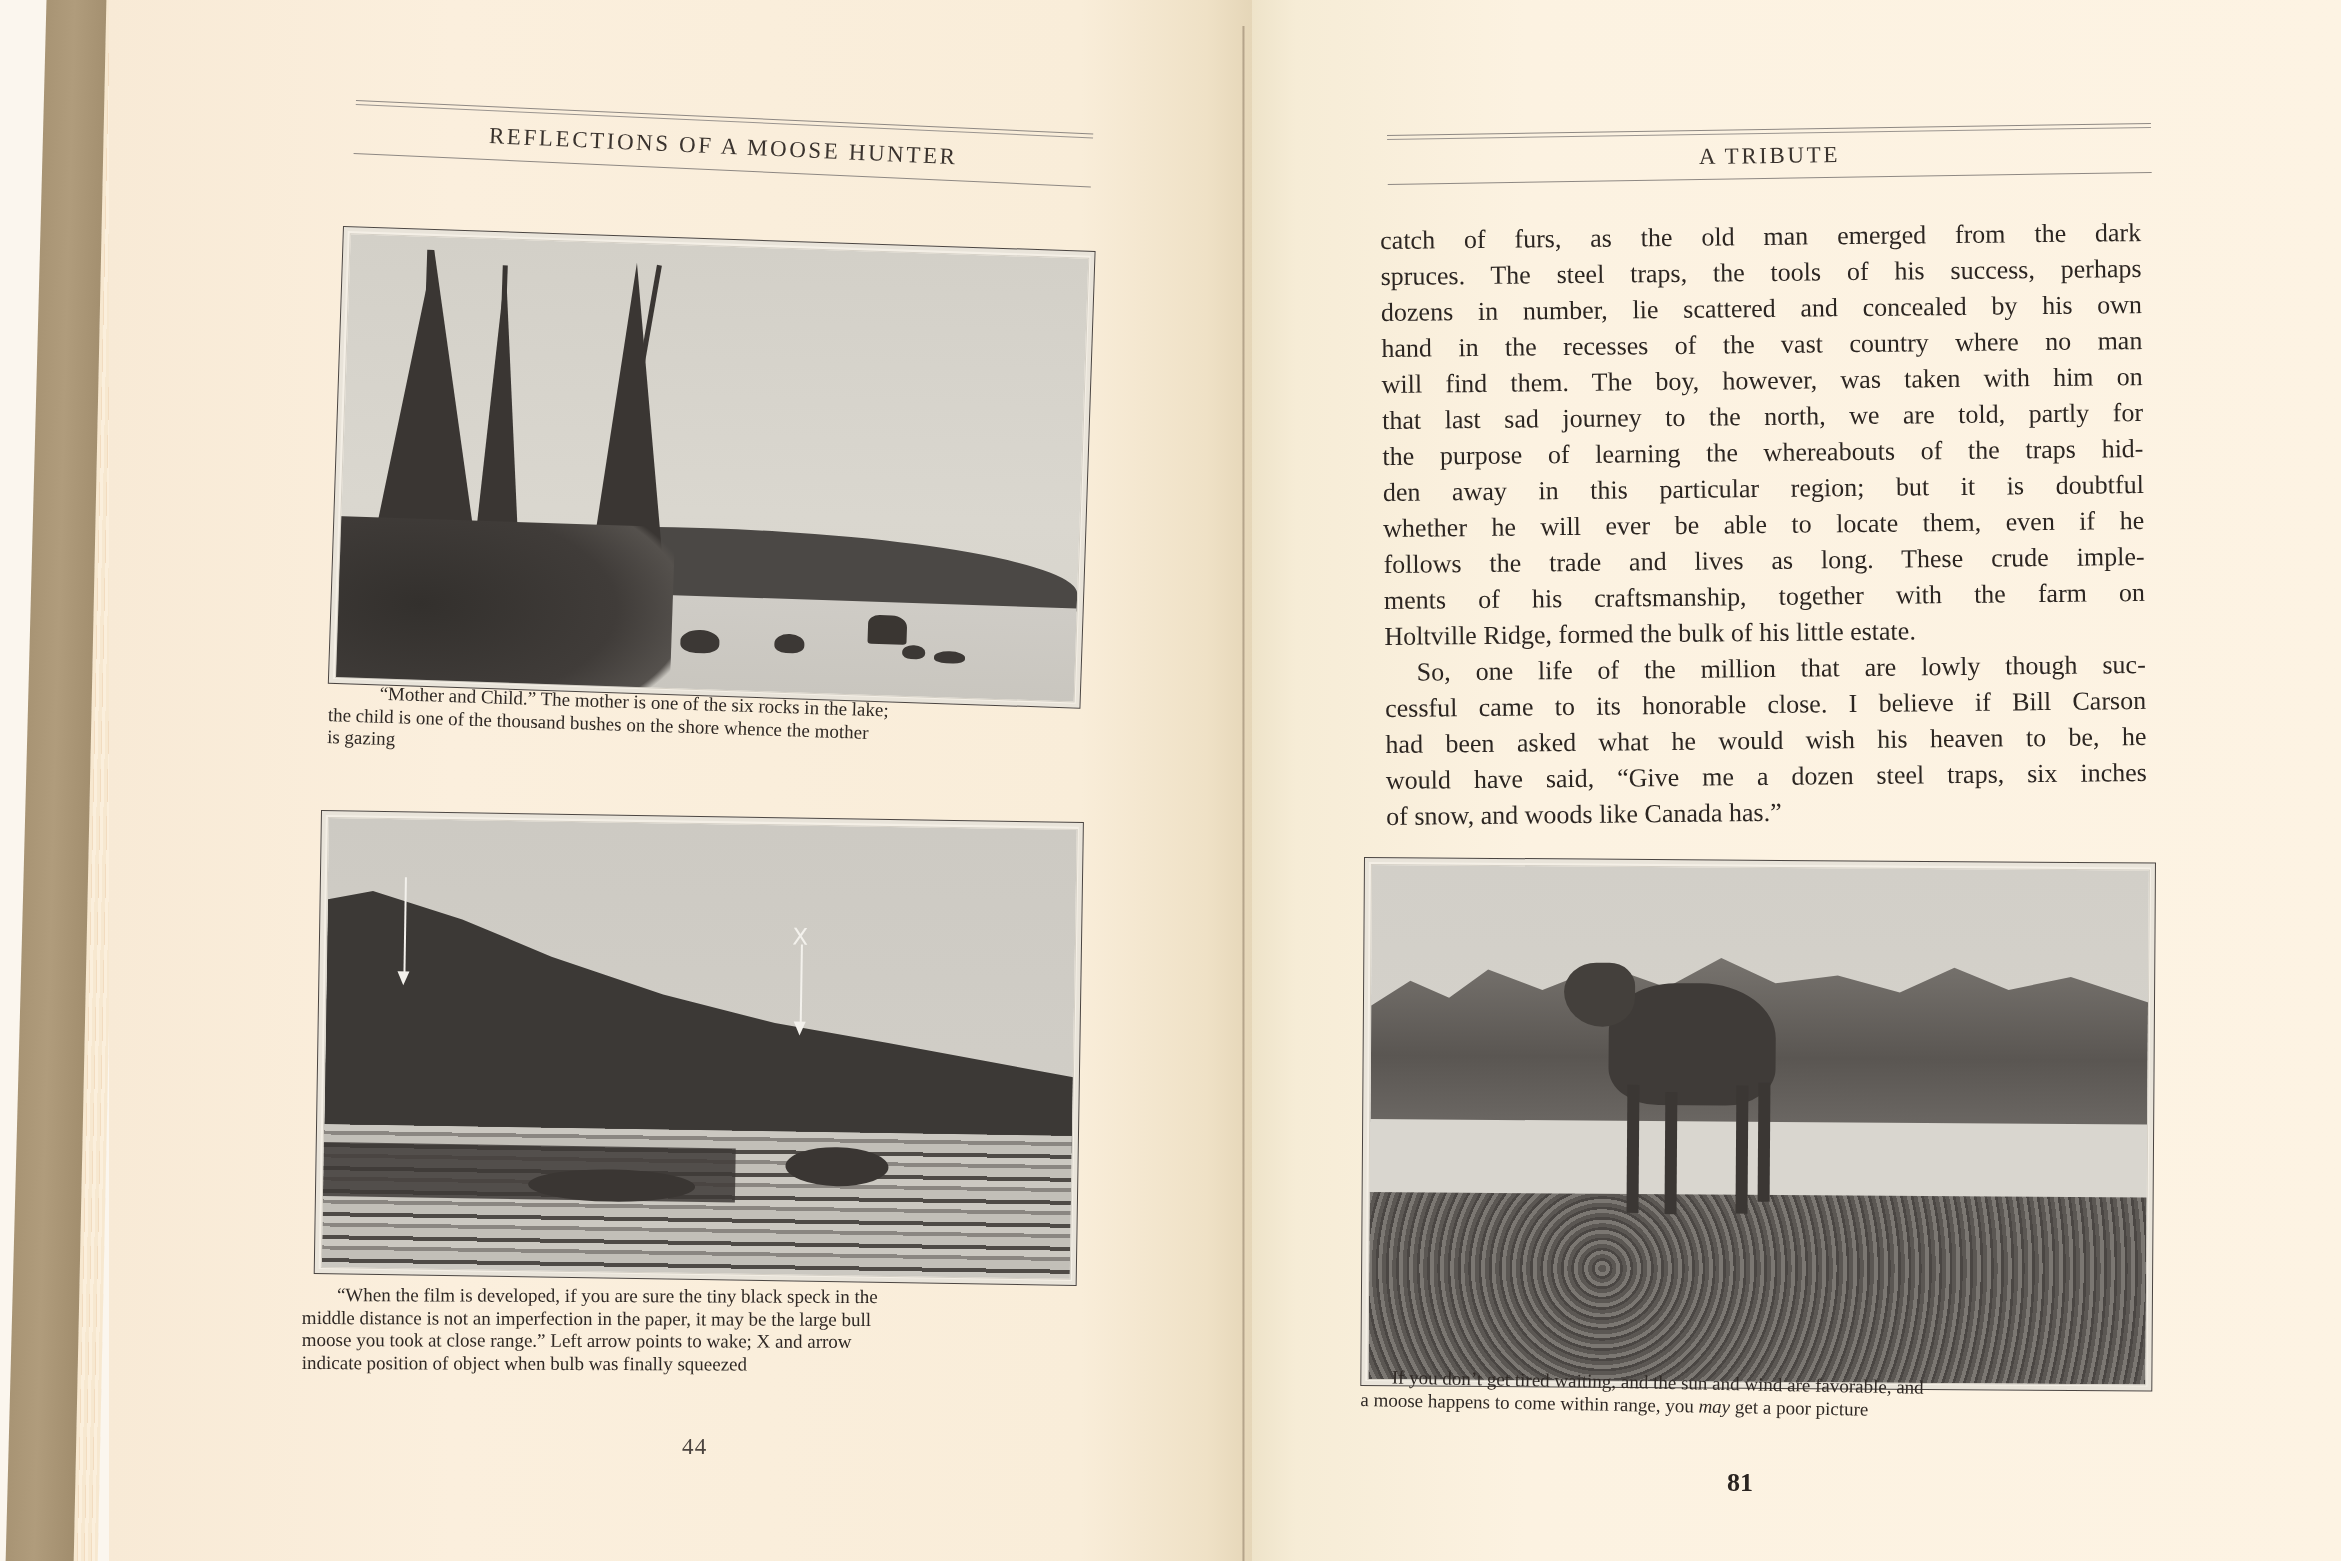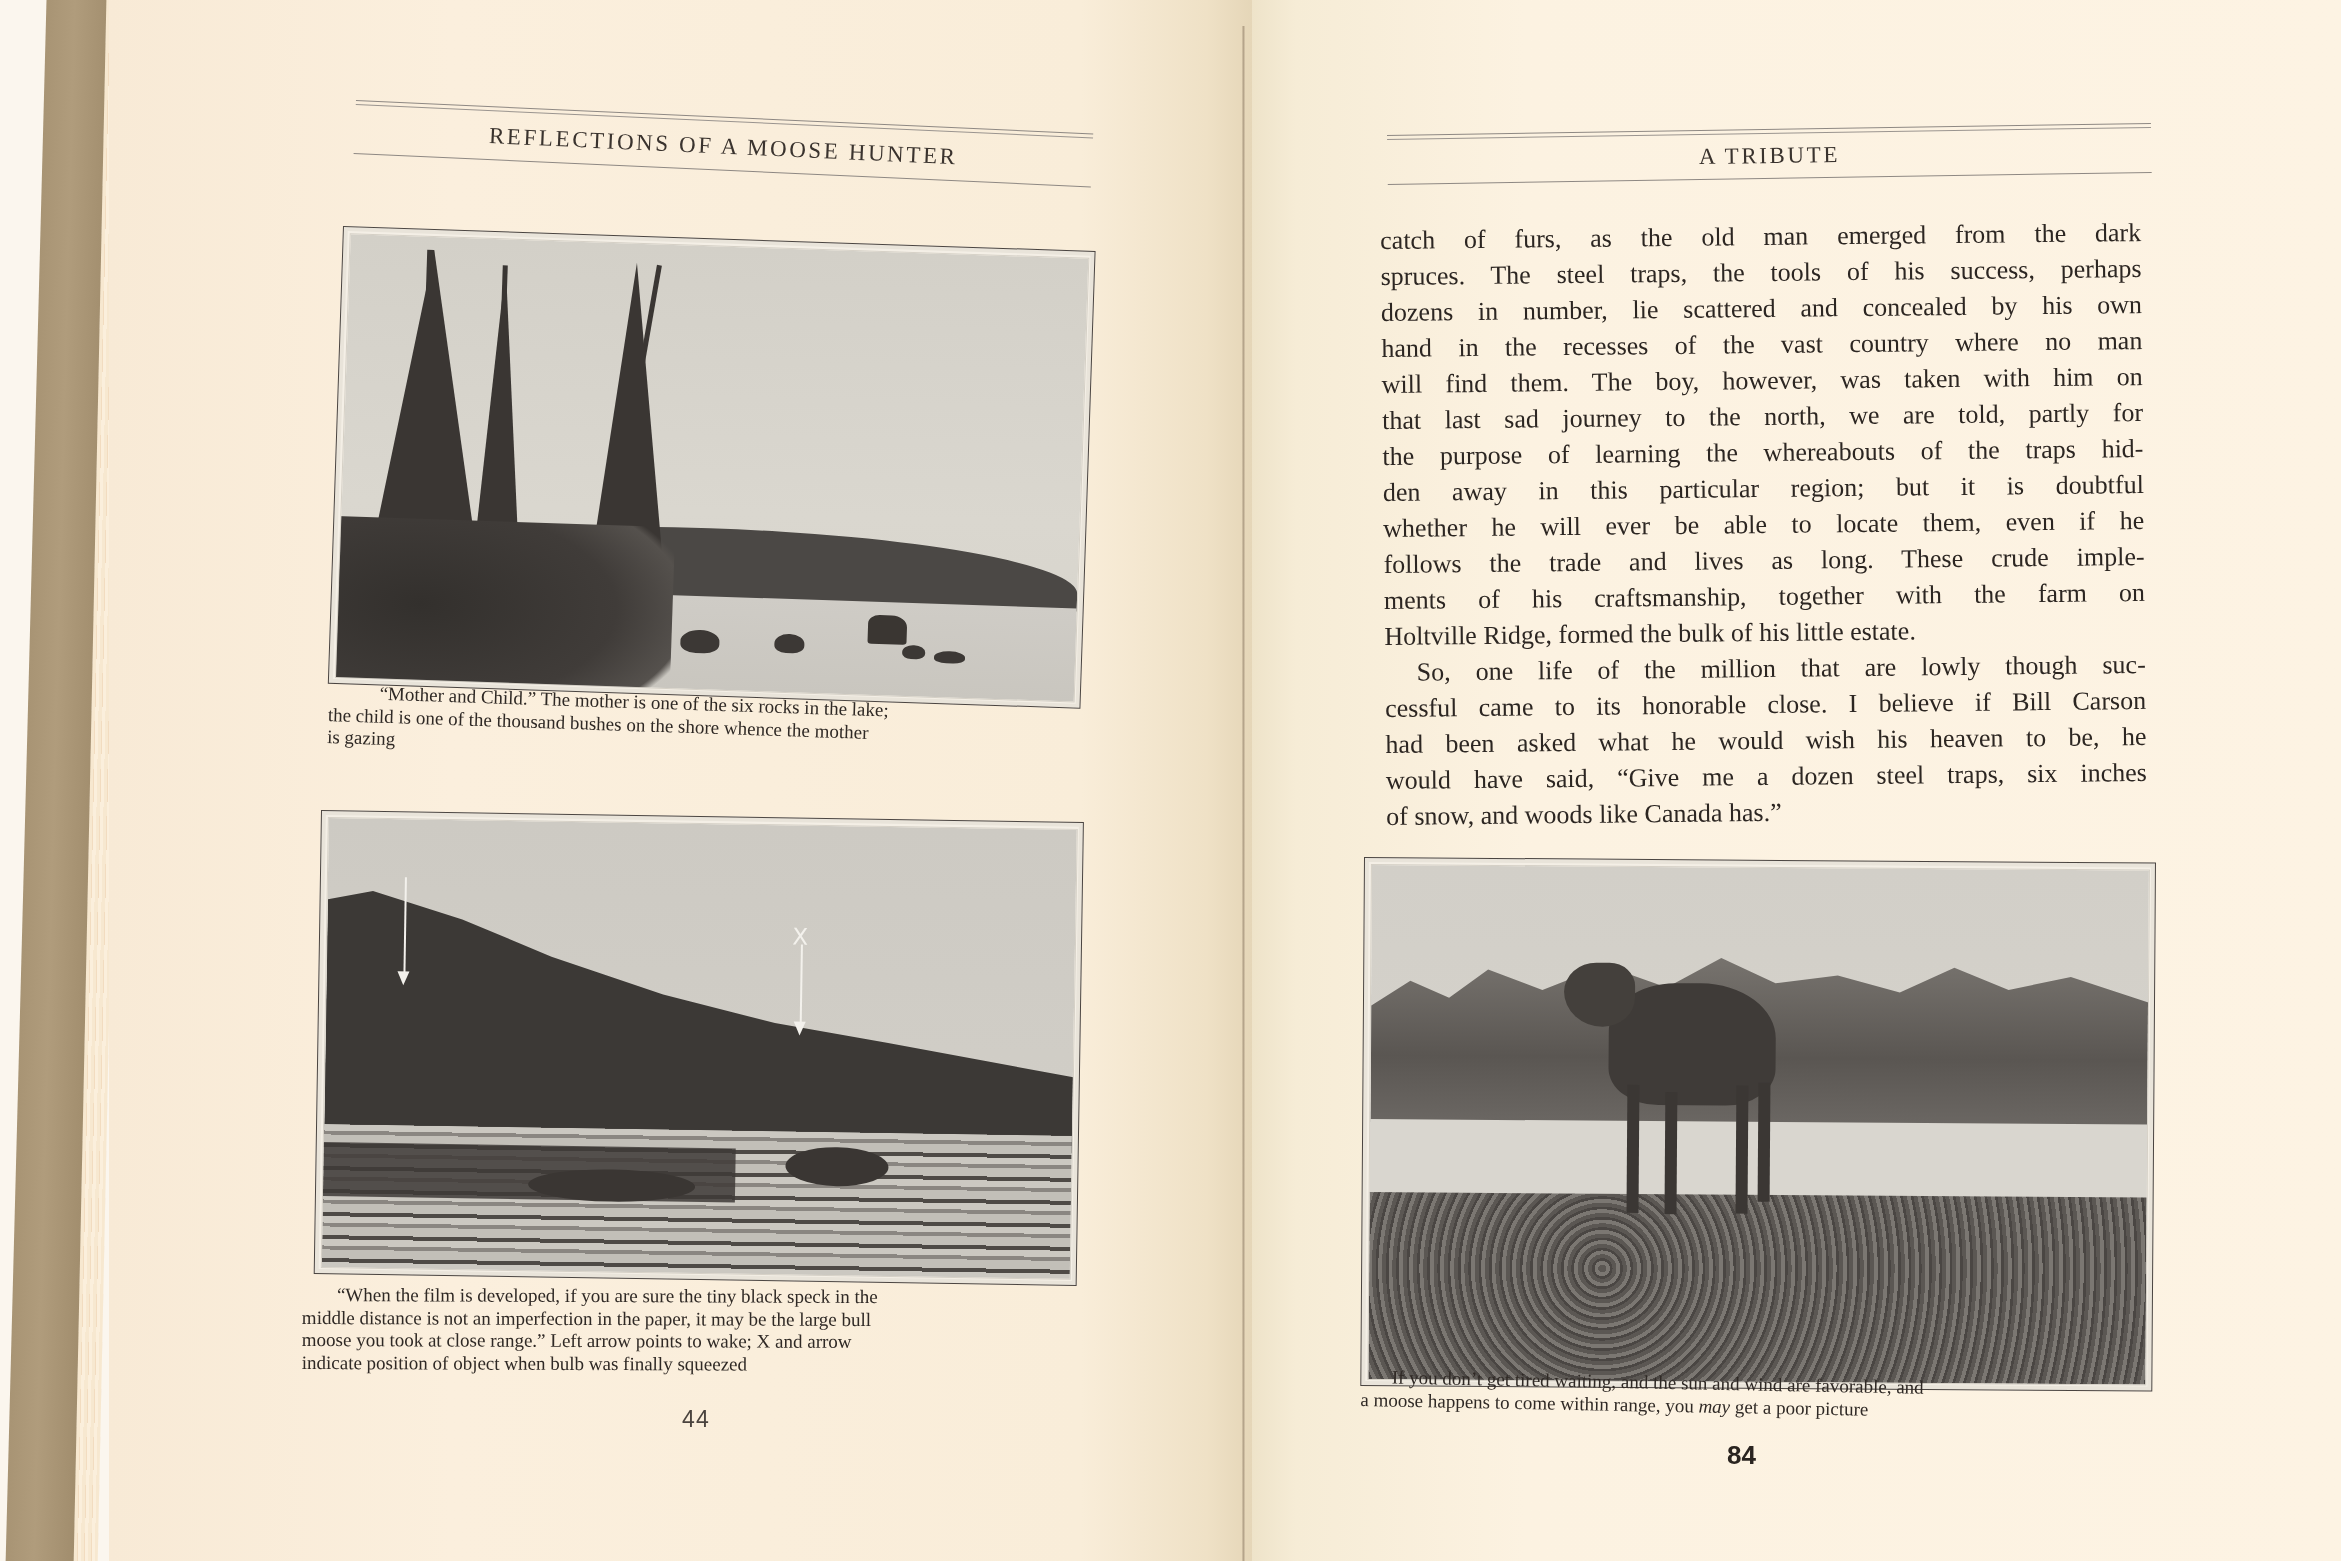--- a/index.html
+++ b/index.html
@@ -117,21 +117,21 @@
   .body-text {
     position: absolute; left: 1380px; top: 215px; width: 761px;
     font-family: "Liberation Serif", "DejaVu Serif", serif;
     font-size: 26px; line-height: 36px; color: #2c2622;
     transform-origin: right top; transform: rotate(-0.6deg);
   }
   .body-line { display: block; text-align: justify; text-align-last: justify; white-space: nowrap; }
   .body-line.last { text-align-last: left; }
   .body-line.para-start { text-indent: 32px; }
   .folio {
-    position: absolute; font-family: Liberation Sans, sans-serif;
+    position: absolute; font-family: Liberation Serif, serif; margin-top: 28px;
   }
   em { font-style: italic; }
 </style>
 </head>
 <body>
 
 <div class="book-edge"></div>
 <div class="book-edge-pages"></div>
 <div class="cover-top"></div>
 
@@ -235,14 +235,14 @@
     <div class="p3-leg" style="left:366px; top:218px; height:128px;"></div>
     <div class="p3-leg" style="left:388px; top:215px; height:119px;"></div>
   </div>
 </div>
 
 <div class="caption" style="left:1361px; top:1366px; width:790px; transform: rotate(1.1deg); text-align:left;">
   <div style="text-indent:31px;">If you don’t get tired waiting, and the sun and wind are favorable, and</div>
   <div><span>a moose happens to come within range, you </span><em>may</em><span> get a poor picture</span></div>
 </div>
 
-<div class="folio" style="left:1727px; top:1440px; font-size:26px; font-weight:bold; color:#2a2420;">84</div>
+<div class="folio" style="left:1727px; top:1440px; font-size:26px; font-weight:bold; color:#2a2420;">81</div>
 
 
 </body></html>

